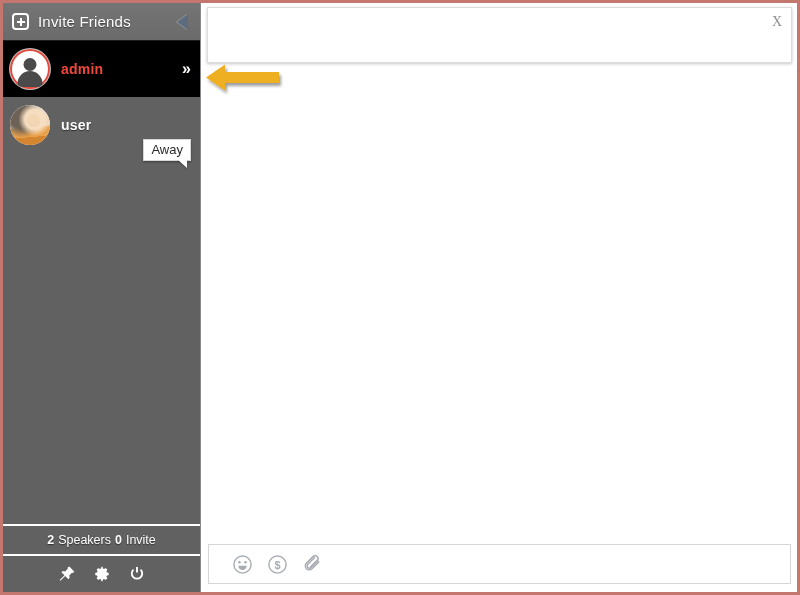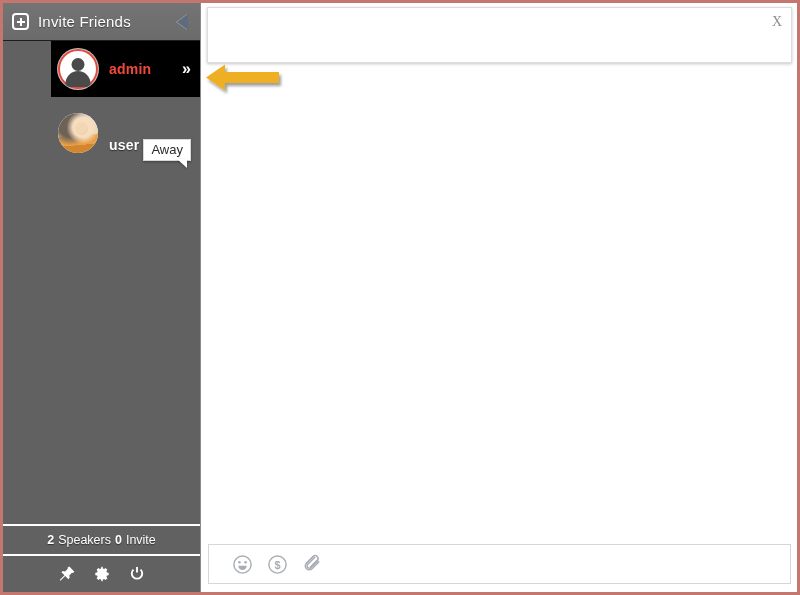--- a/index.html
+++ b/index.html
@@ -85,36 +85,34 @@
     border-bottom: 8px solid transparent;
     border-right: 11px solid #5d6b7e;
     filter: drop-shadow(-1px 0 0 rgba(255,255,255,.35));
     margin-right: 4px;
   }
 
   
   .user-list {
     flex: 1 1 auto;
     overflow: hidden;
-    padding-left: 48px;
   }
   .user-row {
     position: relative;
     height: 56px;
     display: flex;
     align-items: center;
     padding: 0 10px 0 7px;
     box-sizing: border-box;
   }
   .user-row.active {
     background: #000000;
   }
   .user-row.idle {
     background: #616161;
-    align-items: flex-end;
   }
   .avatar {
     width: 40px;
     height: 40px;
     border-radius: 50%;
     flex: 0 0 40px;
     position: relative;
     overflow: hidden;
     background: #ffffff;
   }

